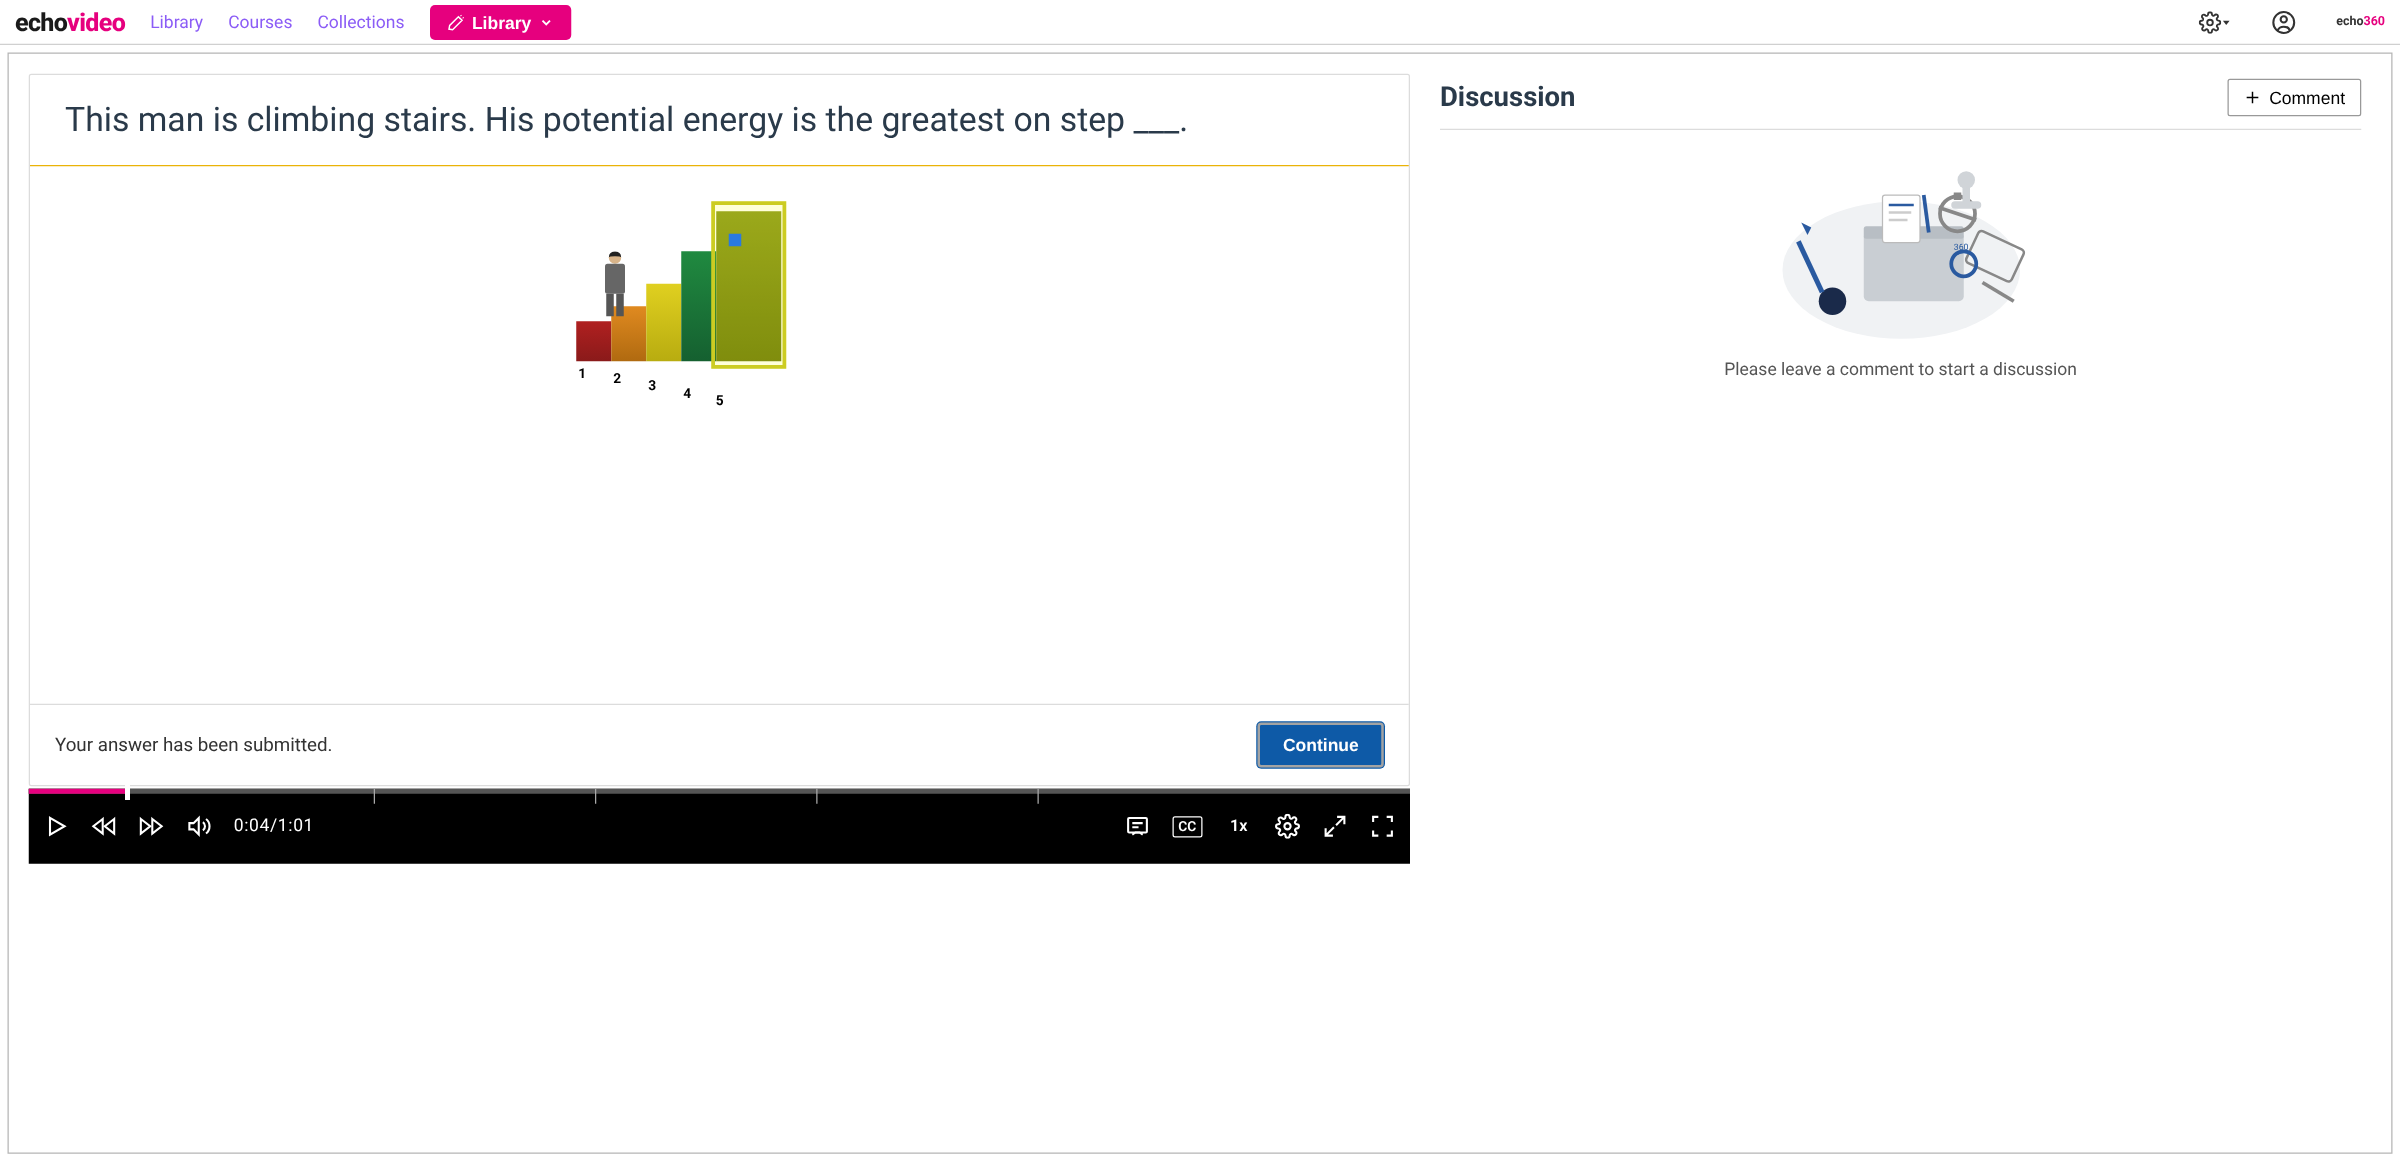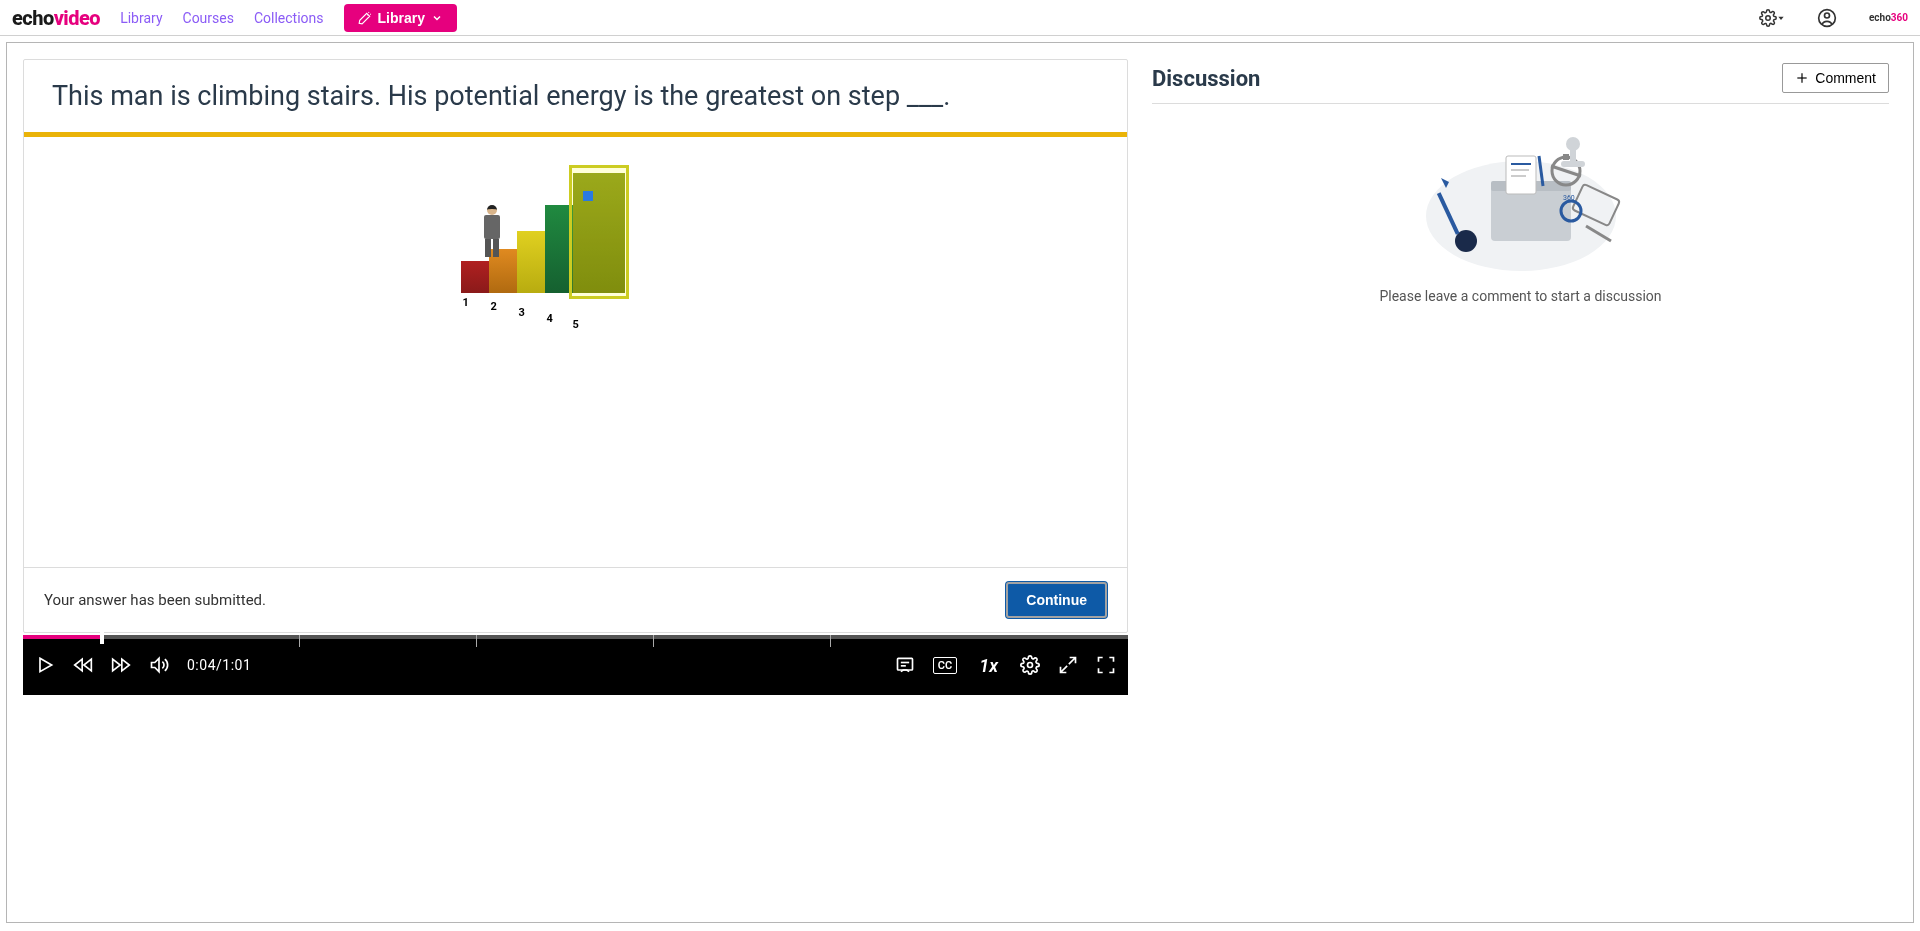--- a/index.html
+++ b/index.html
@@ -76,21 +76,21 @@
   .question-card {
     border: 1px solid #dcdcdc;
     border-radius: 2px;
     background: #fff;
     display: flex;
     flex-direction: column;
     min-height: 500px;
   }
   .question-header {
     padding: 20px 28px;
-    border-bottom: 5px solid #eab308;
+    border-bottom: 1px solid #eab308;
   }
   .question-text {
     font-size: 27px;
     color: #2a3a4a;
     font-weight: 400;
   }
   .question-body {
     flex: 1;
     padding: 20px;
     display: flex;
@@ -220,21 +220,21 @@
     font-size: 14px;
     letter-spacing: 0.5px;
   }
   .cc-box, .speed-box {
     border: 1.5px solid #fff;
     border-radius: 2px;
     padding: 1px 4px;
     font-size: 11px;
     font-weight: 600;
   }
-  .speed-box { border: none; font-size: 18px; font-style: italic; }
+  .speed-box { border: none; font-size: 13px; }
 
   .discussion-col {
     flex: 1;
     padding: 4px 8px 0 0;
   }
   .discussion-header {
     display: flex;
     justify-content: space-between;
     align-items: center;
     border-bottom: 1px solid #dcdcdc;

